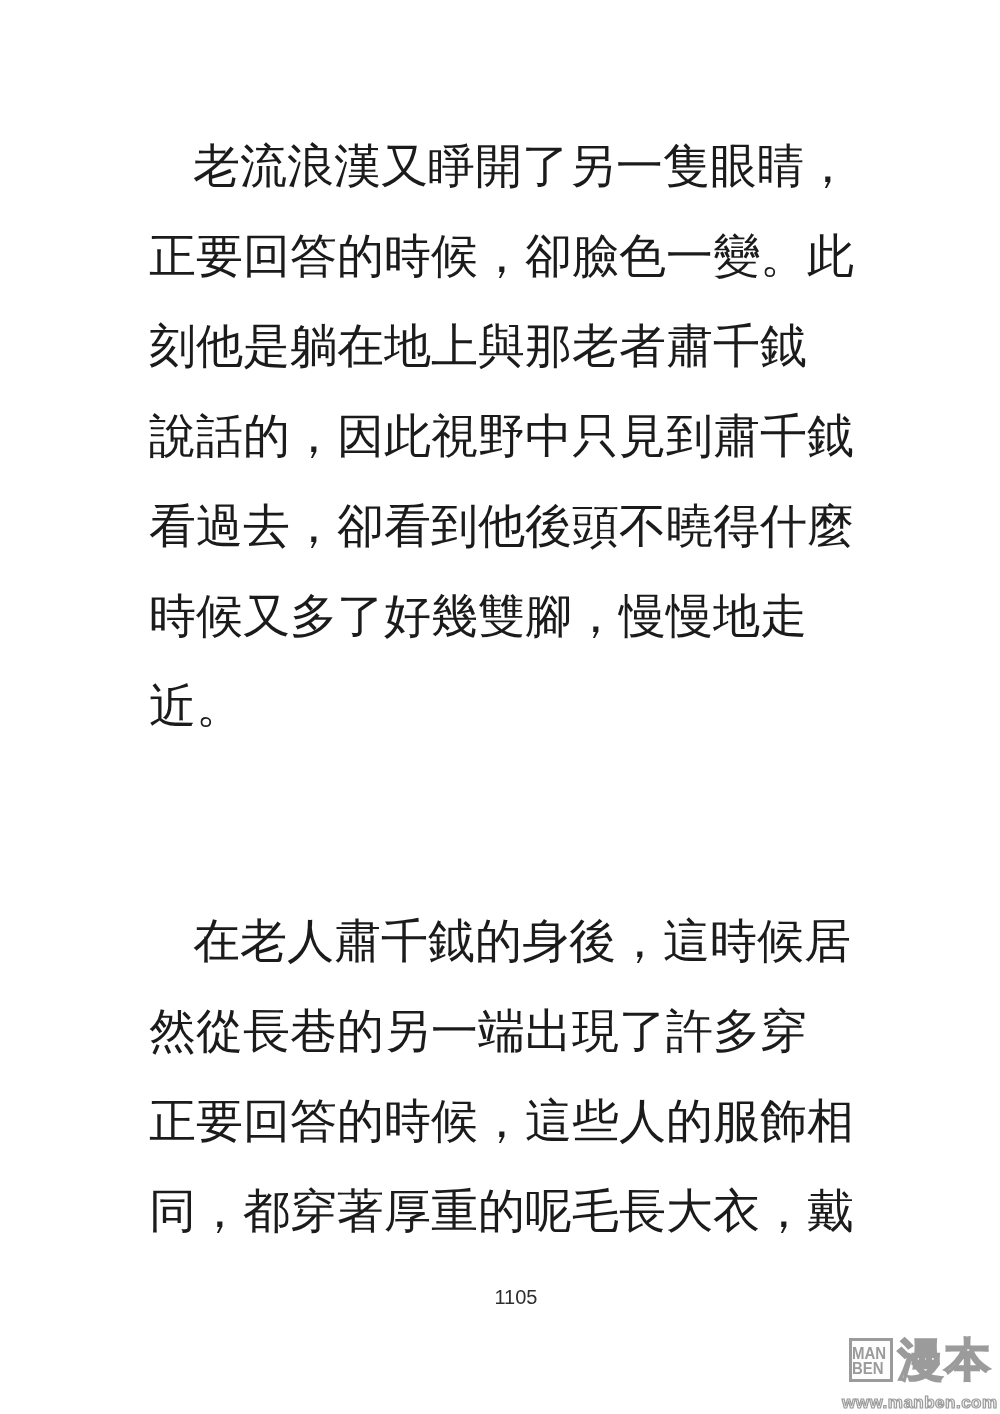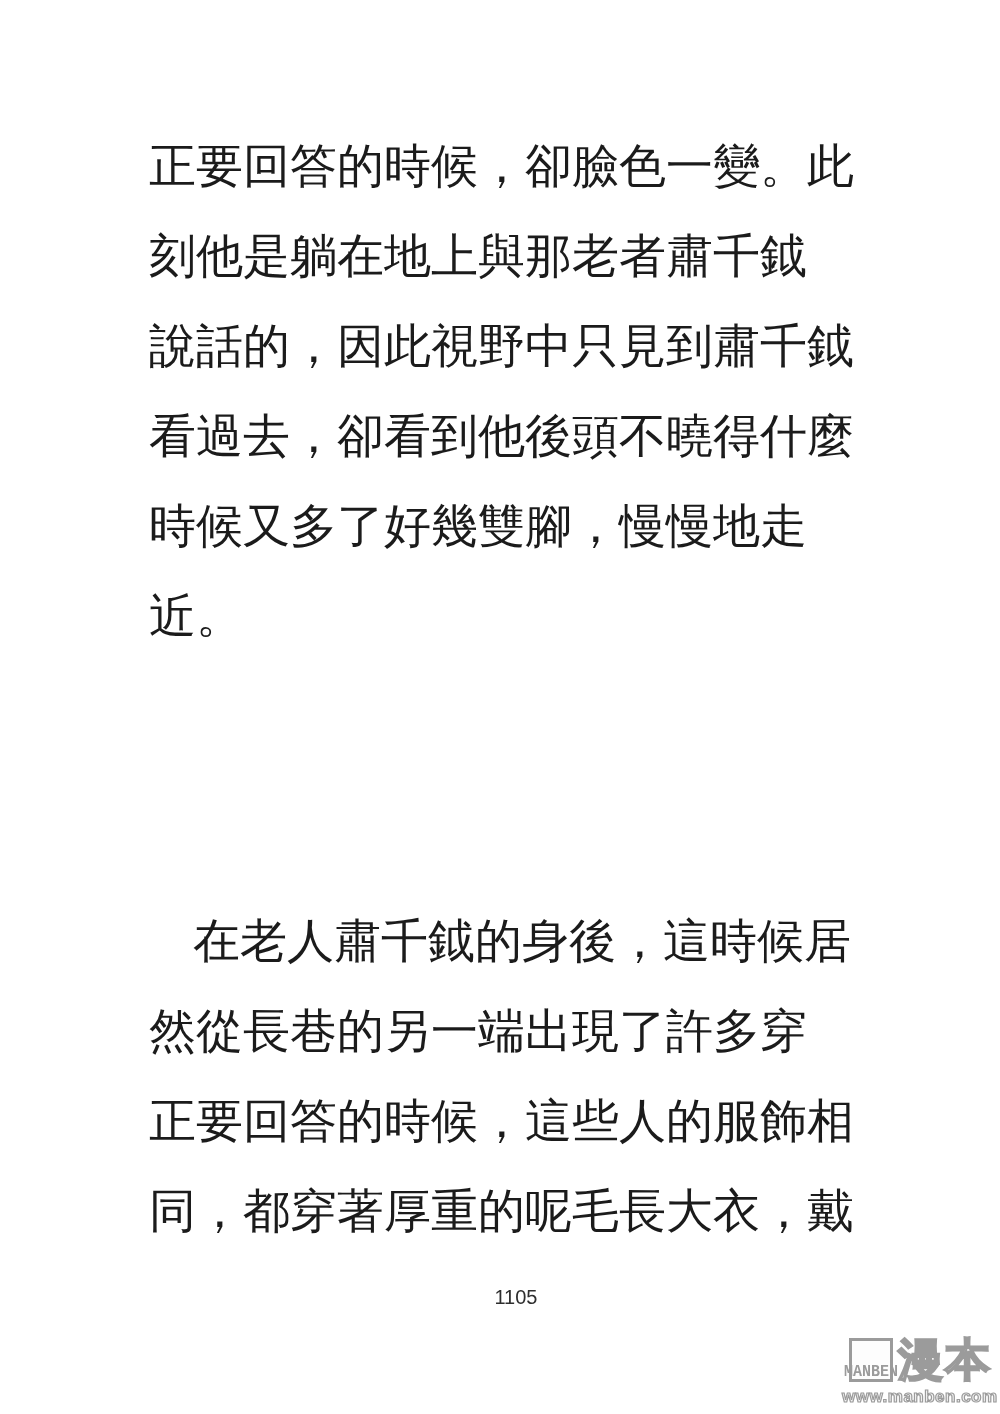--- a/index.html
+++ b/index.html
@@ -62,60 +62,60 @@
     justify-content: flex-end;
     gap: 5px;
     height: 52px;
   }
   .wm-box {
     width: 44px;
     height: 44px;
     box-sizing: border-box;
     border: 3px solid #9b9b9b;
     display: flex;
-    flex-direction: row;
-    align-items: flex-end;
+    flex-direction: column;
+    align-items: flex-start;
     justify-content: center;
     background: #fdfdfd;
-    font-family: Liberation Mono, monospace;
   }
   .wm-box span {
     display: block;
     font-size: 15px;
     line-height: 15px;
     font-weight: 900;
     letter-spacing: 0px;
     color: #9b9b9b;
     transform: scaleY(1.15);
   }
   .wm-cjk {
     font-size: 45px;
     line-height: 48px;
     font-weight: 800;
     letter-spacing: 2px;
     color: #e9e9e9;
     -webkit-text-stroke: 2px #9b9b9b;
   }
   .wm-url {
-    margin-top: 1px;
+    margin-top: 7px;
     font-size: 17px;
     line-height: 20px;
     font-weight: 800;
     letter-spacing: 0.5px;
     color: #f4f4f4;
     -webkit-text-stroke: 1.2px #9b9b9b;
     text-align: right;
   }
 </style>
 </head>
 <body>
 
 <div class="page">
 
   <div class="text-block para1">
+    <div class="line indent">老流浪漢又睜開了另一隻眼睛，</div>
     <div class="line">正要回答的時候，卻臉色一變。此</div>
     <div class="line">刻他是躺在地上與那老者肅千鉞</div>
     <div class="line">說話的，因此視野中只見到肅千鉞</div>
     <div class="line">看過去，卻看到他後頭不曉得什麼</div>
     <div class="line">時候又多了好幾雙腳，慢慢地走</div>
     <div class="line">近。</div>
   </div>
 
   <div class="text-block para2">
     <div class="line indent">在老人肅千鉞的身後，這時候居</div>

